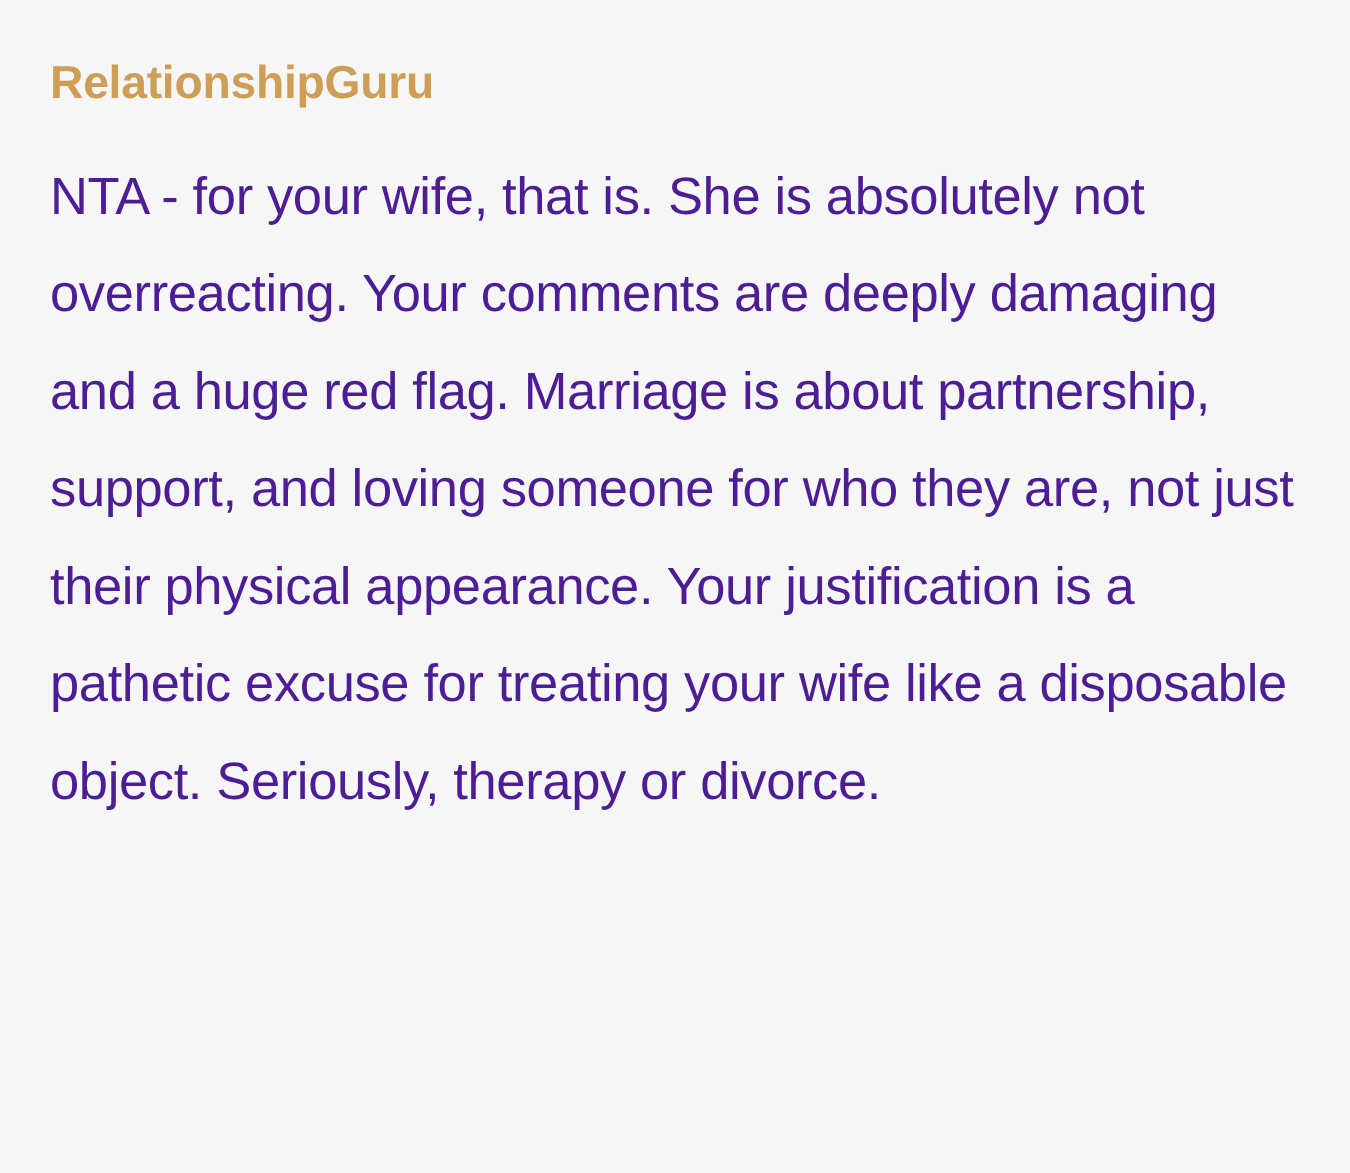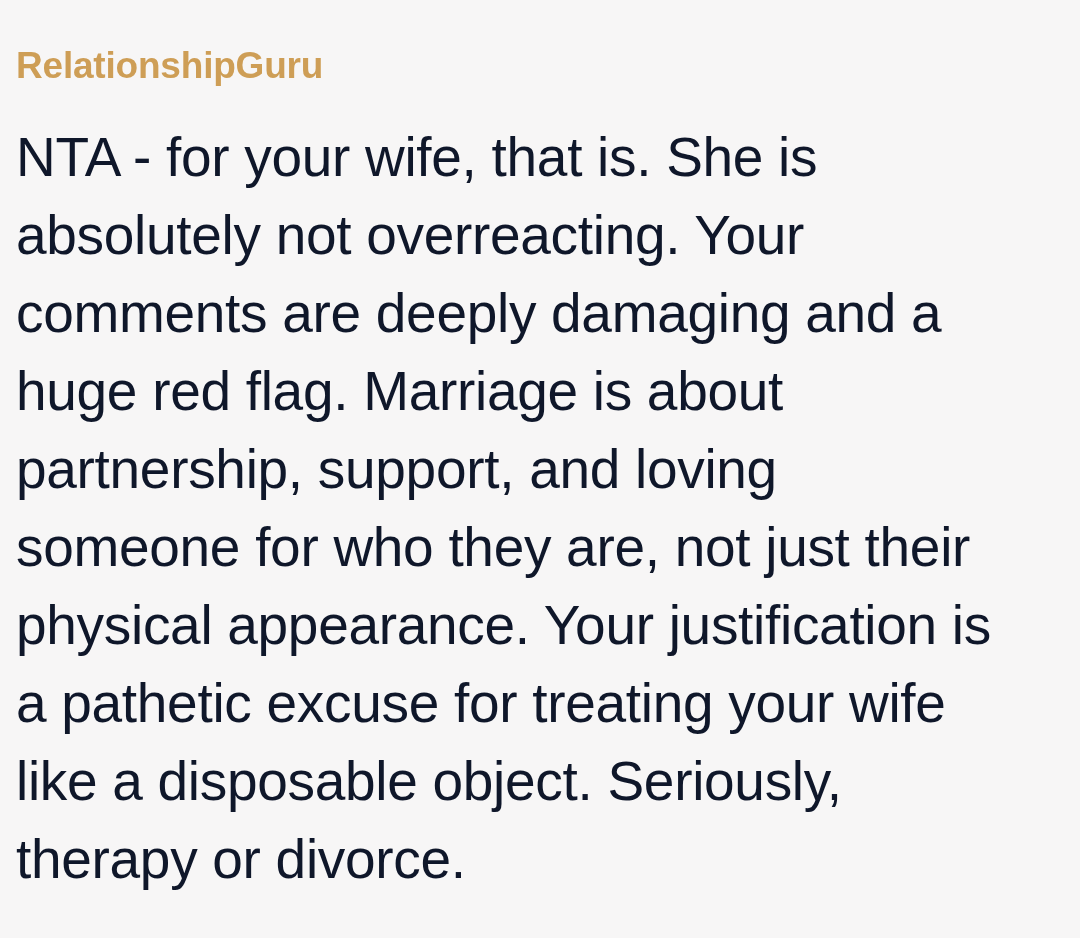--- a/index.html
+++ b/index.html
@@ -15,41 +15,41 @@
     font-family: "Liberation Sans", "DejaVu Sans", sans-serif;
     -webkit-font-smoothing: antialiased;
     overflow: hidden;
   }
 
   .comment-card {
     box-sizing: border-box;
     width: 1080px;
     height: 938px;
     background: #f7f6f6;
-    padding: 44px 40px 0 16px;
+    padding: 44px 40px 0 40px;
   }
 
   .comment-author {
     display: block;
     font-size: 37px;
     font-weight: 700;
     line-height: 1.18;
     letter-spacing: -0.2px;
     color: #ce9e56;
     margin: 0 0 30px 0;
     white-space: nowrap;
   }
 
   .comment-body {
     display: block;
-    font-size: 55px;
+    font-size: 42px;
     font-weight: 400;
     line-height: 78px;
     letter-spacing: -0.3px;
-    color: #0f172a;
+    color: #4c1d95;
     margin: 0;
     max-width: 1000px;
     word-wrap: break-word;
     overflow-wrap: break-word;
   }
 </style>
 </head>
 <body>
 
 <div class="comment-card">

